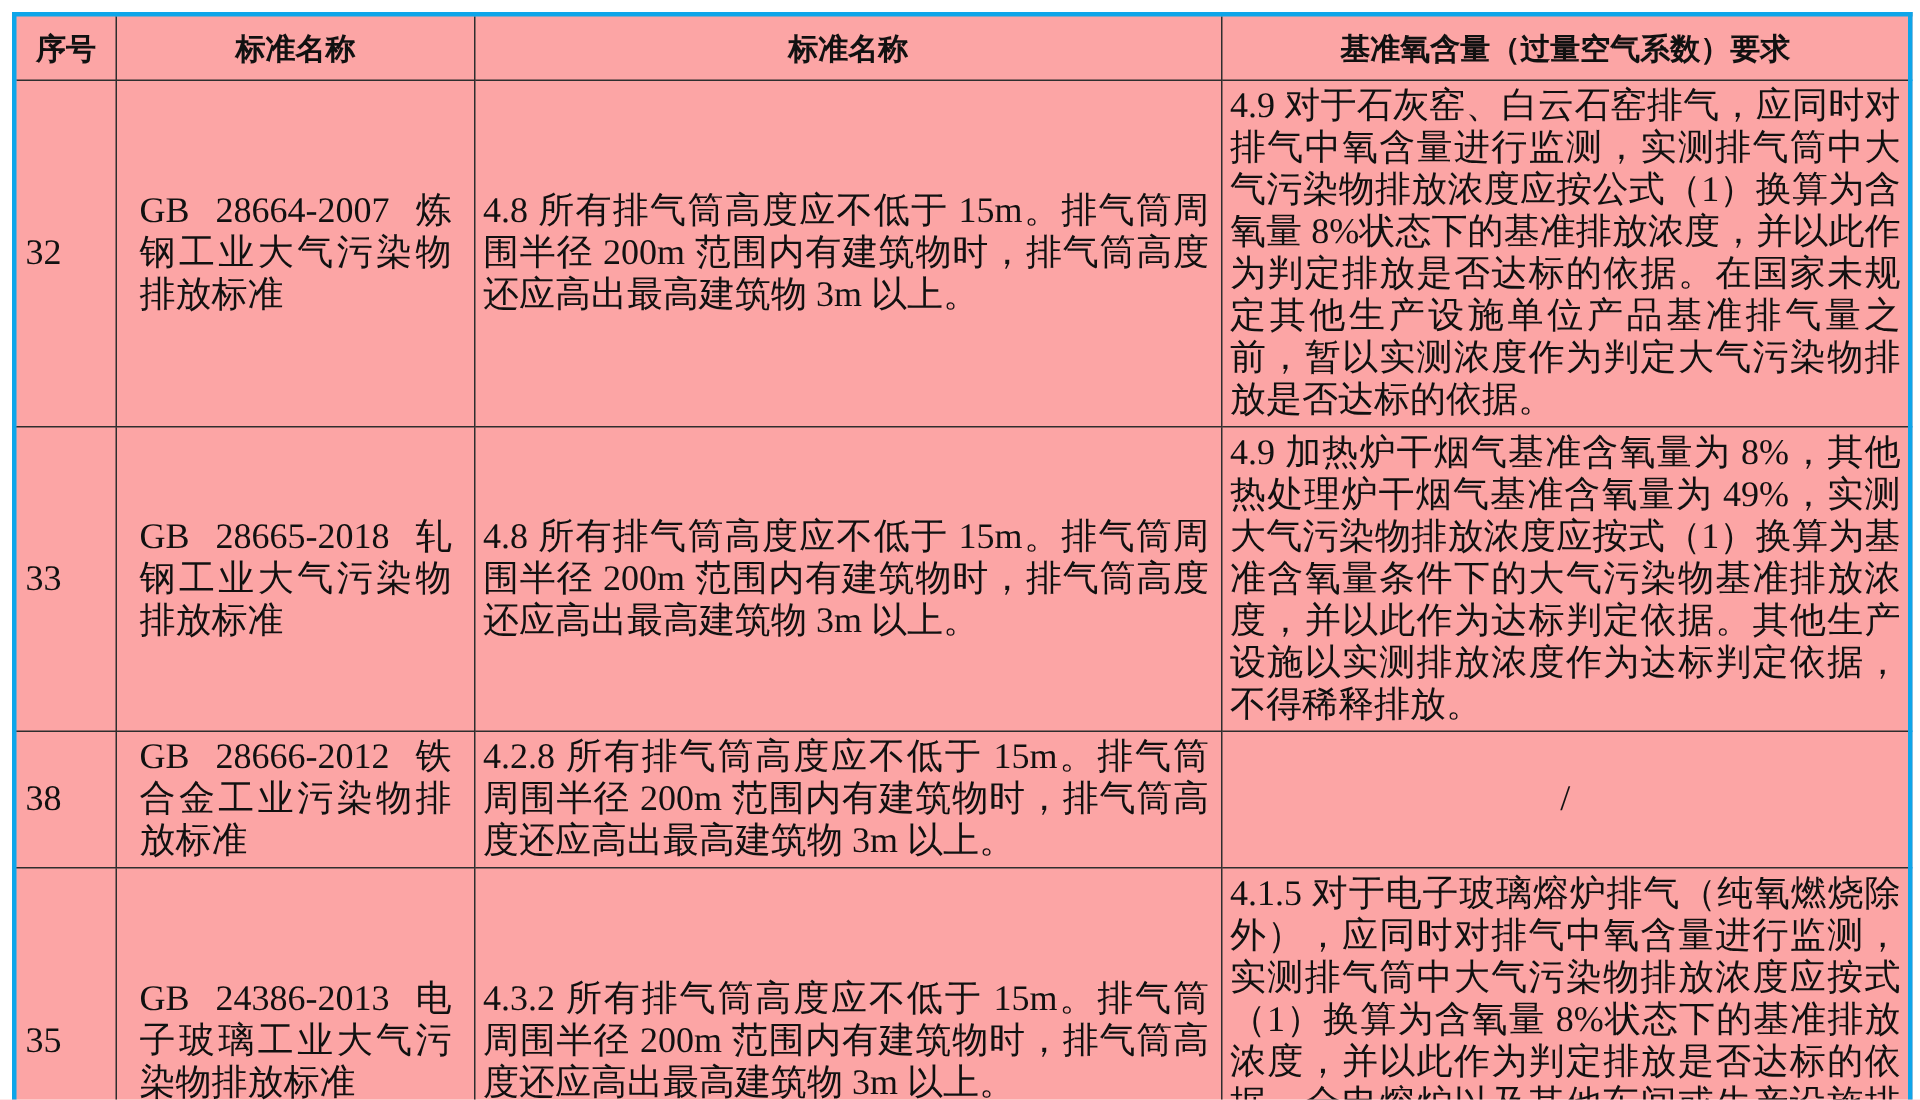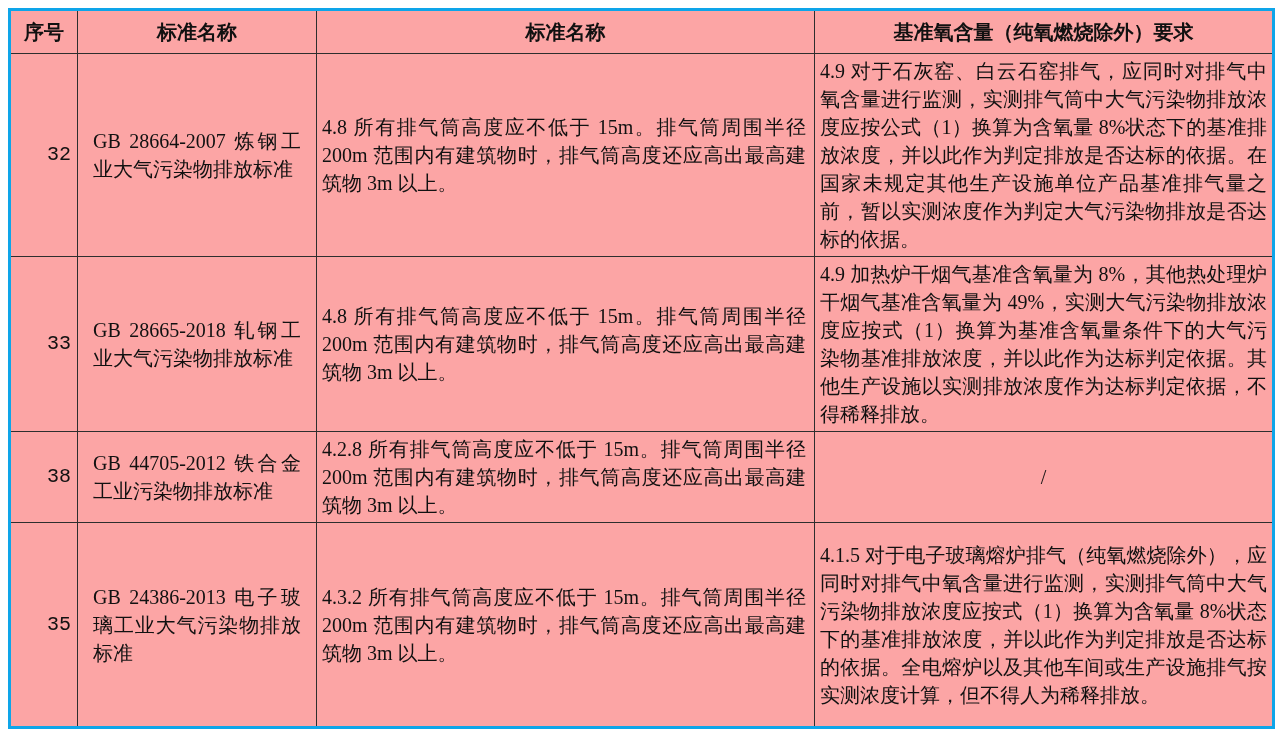--- a/index.html
+++ b/index.html
@@ -32,33 +32,33 @@
     font-weight: bold;
     font-size: 20px;
     border: 1px solid #2e2e2e;
     text-align: center;
     vertical-align: middle;
     padding: 2px 4px;
     height: 44px;
   }
   td {
     border: 1px solid #2e2e2e;
-    font-size: 20px;
+    font-size: 24px;
     line-height: 28px;
     vertical-align: middle;
     padding: 3px 6px;
     text-align: justify;
     text-justify: inter-character;
   }
   tr.row-32 { height: 202px; }
   tr.row-33 { height: 174px; }
   tr.row-34 { height: 88px; }
   tr.row-35 { height: 205px; }
 
-  td.cell-no   { text-align: right; font-family: Liberation Mono, monospace; }
+  td.cell-no   { text-align: left; }
   td.cell-name { padding: 3px 15px; }
   td.cell-h    { padding: 3px 8px 3px 5px; }
   td.cell-oxy  { padding: 3px 5px; }
   td.cell-slash{ text-align: center; }
 </style>
 </head>
 <body>
 
 <div class="page">
   <table class="std-table">
@@ -66,39 +66,39 @@
       <col class="c-no">
         <col class="c-name">
         <col class="c-height">
         <col class="c-oxy">
     </colgroup>
     <thead>
       <tr>
         <th>序号</th>
         <th>标准名称</th>
         <th>标准名称</th>
-        <th>基准氧含量（纯氧燃烧除外）要求</th>
+        <th>基准氧含量（过量空气系数）要求</th>
       </tr>
     </thead>
     <tbody>
       <tr class="row-32">
         <td class="cell-no">32</td>
         <td class="cell-name">GB 28664-2007 炼钢工业大气污染物排放标准</td>
         <td class="cell-h">4.8 所有排气筒高度应不低于 15m。排气筒周围半径 200m 范围内有建筑物时，排气筒高度还应高出最高建筑物 3m 以上。</td>
         <td class="cell-oxy">4.9 对于石灰窑、白云石窑排气，应同时对排气中氧含量进行监测，实测排气筒中大气污染物排放浓度应按公式（1）换算为含氧量 8%状态下的基准排放浓度，并以此作为判定排放是否达标的依据。在国家未规定其他生产设施单位产品基准排气量之前，暂以实测浓度作为判定大气污染物排放是否达标的依据。</td>
       </tr>
       <tr class="row-33">
         <td class="cell-no">33</td>
         <td class="cell-name">GB 28665-2018 轧钢工业大气污染物排放标准</td>
         <td class="cell-h">4.8 所有排气筒高度应不低于 15m。排气筒周围半径 200m 范围内有建筑物时，排气筒高度还应高出最高建筑物 3m 以上。</td>
         <td class="cell-oxy">4.9 加热炉干烟气基准含氧量为 8%，其他热处理炉干烟气基准含氧量为 49%，实测大气污染物排放浓度应按式（1）换算为基准含氧量条件下的大气污染物基准排放浓度，并以此作为达标判定依据。其他生产设施以实测排放浓度作为达标判定依据，不得稀释排放。</td>
       </tr>
       <tr class="row-34">
         <td class="cell-no">38</td>
-        <td class="cell-name">GB 44705-2012 铁合金工业污染物排放标准</td>
+        <td class="cell-name">GB 28666-2012 铁合金工业污染物排放标准</td>
         <td class="cell-h">4.2.8 所有排气筒高度应不低于 15m。排气筒周围半径 200m 范围内有建筑物时，排气筒高度还应高出最高建筑物 3m 以上。</td>
         <td class="cell-oxy cell-slash">/</td>
       </tr>
       <tr class="row-35">
         <td class="cell-no">35</td>
         <td class="cell-name">GB 24386-2013 电子玻璃工业大气污染物排放标准</td>
         <td class="cell-h">4.3.2 所有排气筒高度应不低于 15m。排气筒周围半径 200m 范围内有建筑物时，排气筒高度还应高出最高建筑物 3m 以上。</td>
         <td class="cell-oxy">4.1.5 对于电子玻璃熔炉排气（纯氧燃烧除外），应同时对排气中氧含量进行监测，实测排气筒中大气污染物排放浓度应按式（1）换算为含氧量 8%状态下的基准排放浓度，并以此作为判定排放是否达标的依据。全电熔炉以及其他车间或生产设施排气按实测浓度计算，但不得人为稀释排放。</td>
       </tr>
     </tbody>

